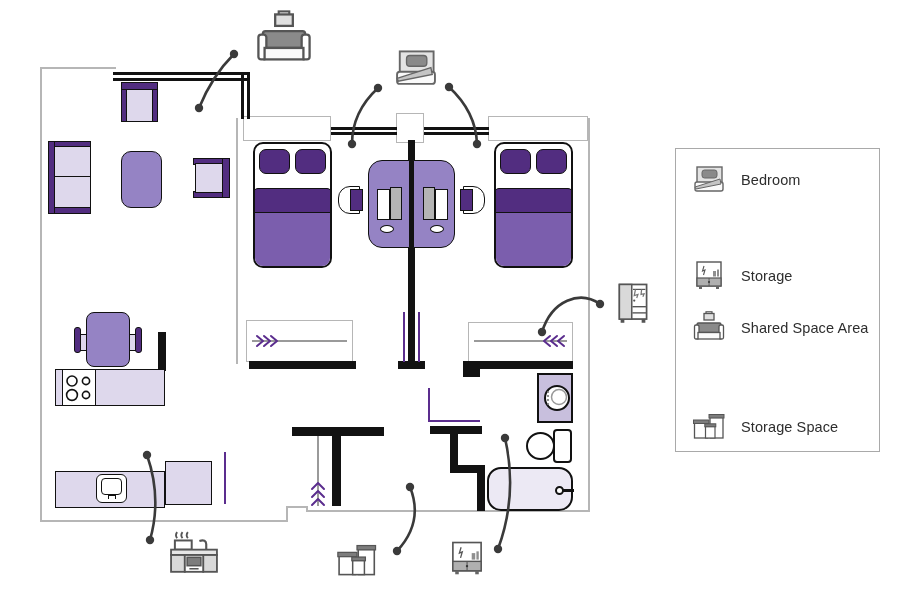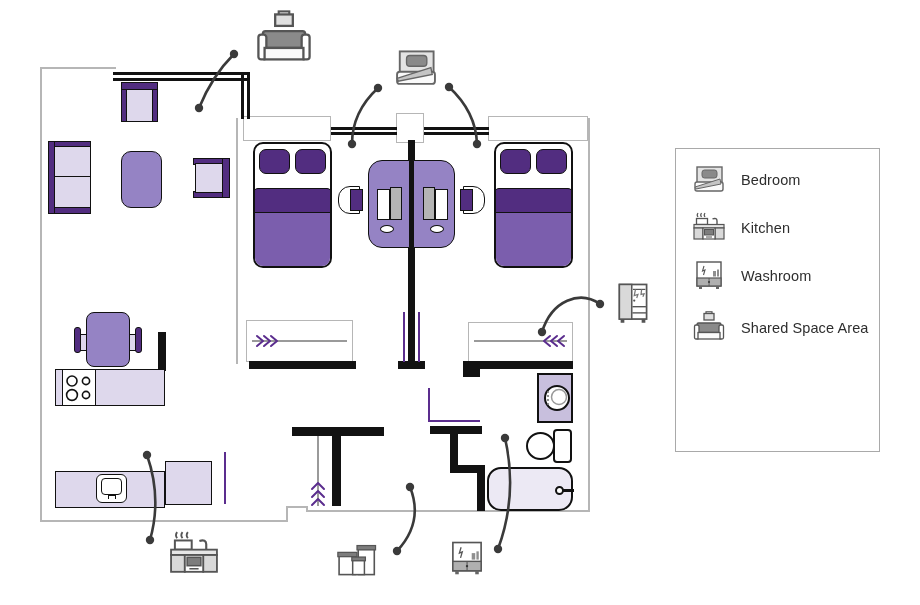--- a/index.html
+++ b/index.html
@@ -298,33 +298,33 @@
     </svg>
   </div>
 
   <div id="legend">
     <div class="lrow" style="top:14px;">
       <svg class="licon" viewBox="0 0 34 34">
           <use href="#sym-bed"></use>
         </svg>
       <span class="llabel">Bedroom</span>
     </div>
-    <div class="lrow" style="top:62px;">
-      <svg class="licon" viewBox="0 0 34 34">
-          <use href="#sym-kitchen"></use>
-        </svg>
-      <span class="llabel">Kitchen</span>
-    </div>
     <div class="lrow" style="top:110px;">
       <svg class="licon" viewBox="0 0 34 34">
           <use href="#sym-washroom"></use>
         </svg>
-      <span class="llabel">Washroom</span>
+      <span class="llabel">Storage</span>
     </div>
     <div class="lrow" style="top:162px;">
       <svg class="licon" viewBox="0 0 34 34">
           <use href="#sym-sofa"></use>
         </svg>
       <span class="llabel">Shared Space Area</span>
     </div>
+    <div class="lrow" style="top:261px;">
+      <svg class="licon" viewBox="0 0 34 34">
+          <use href="#sym-storage"></use>
+        </svg>
+      <span class="llabel">Storage Space</span>
+    </div>
   </div>
 
 </div>
 
 </body></html>

